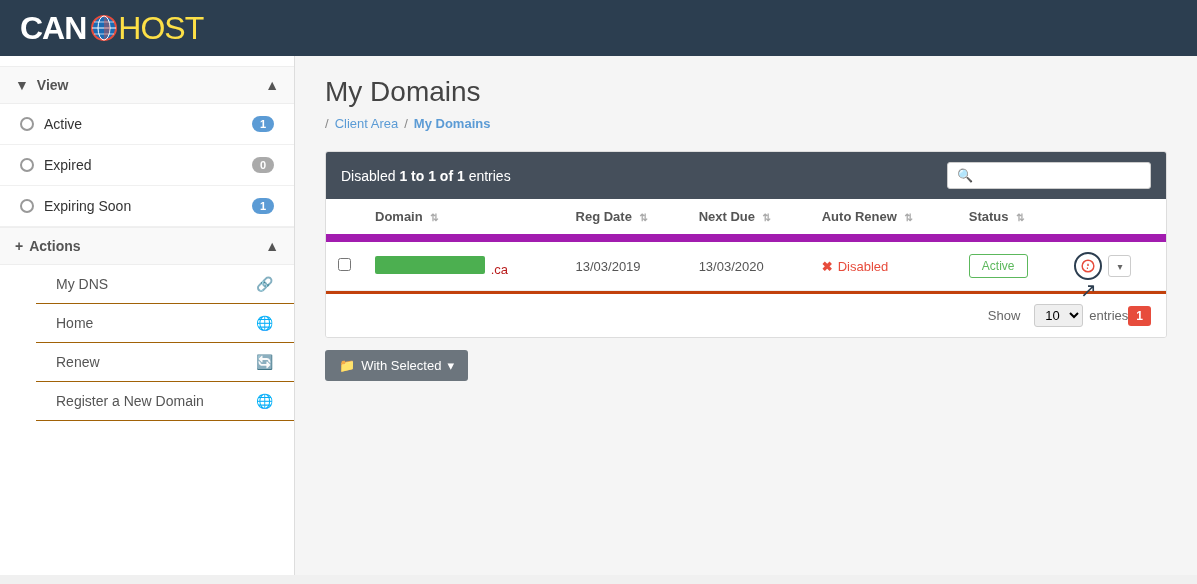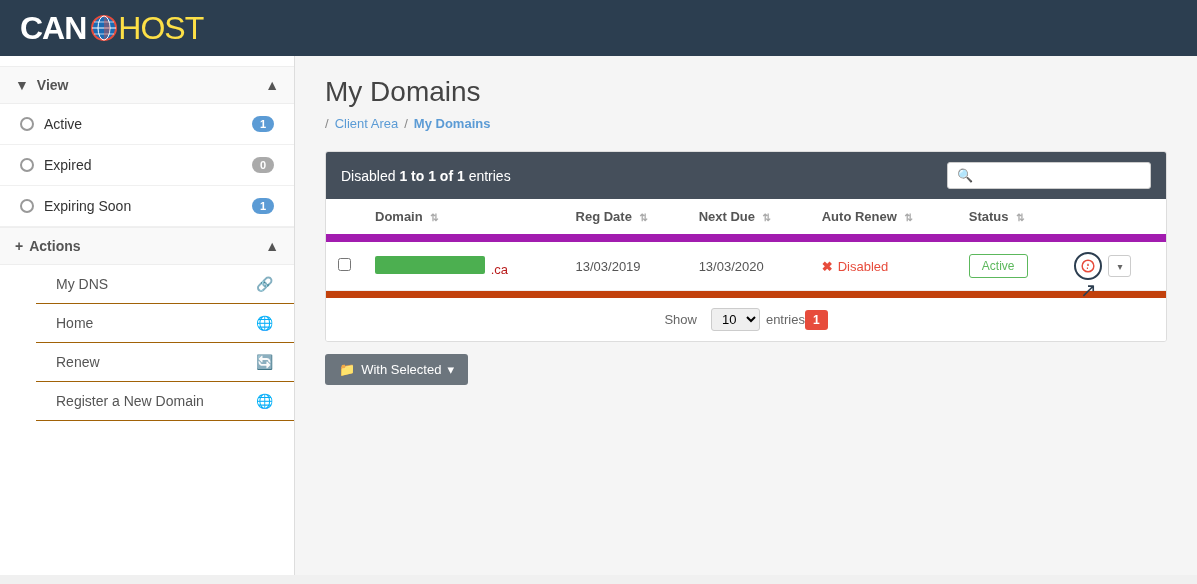--- a/index.html
+++ b/index.html
@@ -299,23 +299,23 @@
       font-size: 11px;
       color: #666;
       border-radius: 3px;
       margin-left: 2px;
     }
 
     .table-footer {
       padding: 10px 15px;
       display: flex;
       align-items: center;
-      justify-content: center;
-      background: white;
-      border-top: 7px solid #c2410c;
+      justify-content: flex-end;
+      background: white;
+      border-top: 3px solid #c2410c;
     }
 
     .show-entries {
       display: flex;
       align-items: center;
       gap: 6px;
       font-size: 13px;
       color: #666;
     }
 

